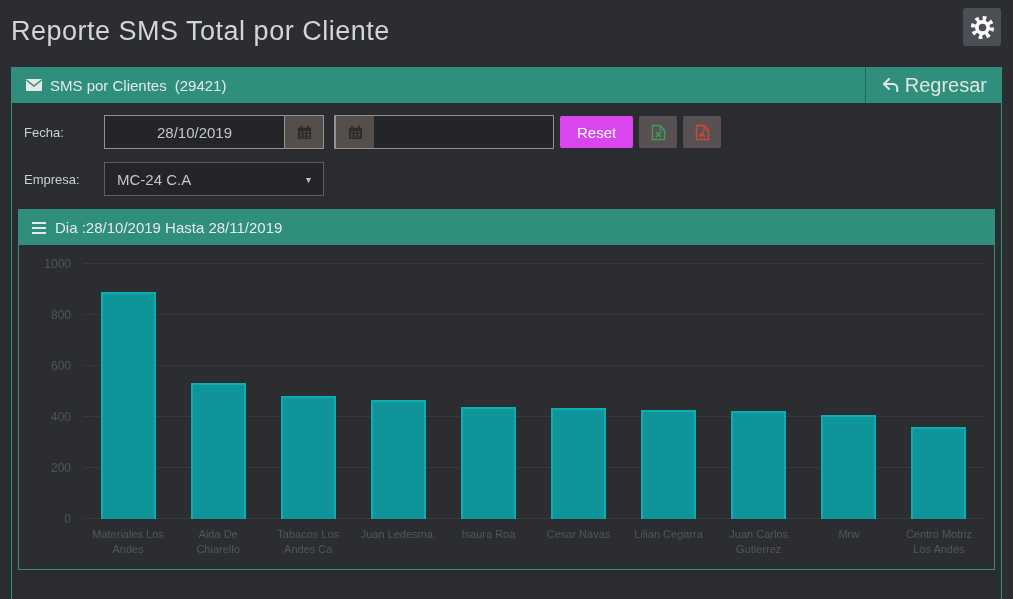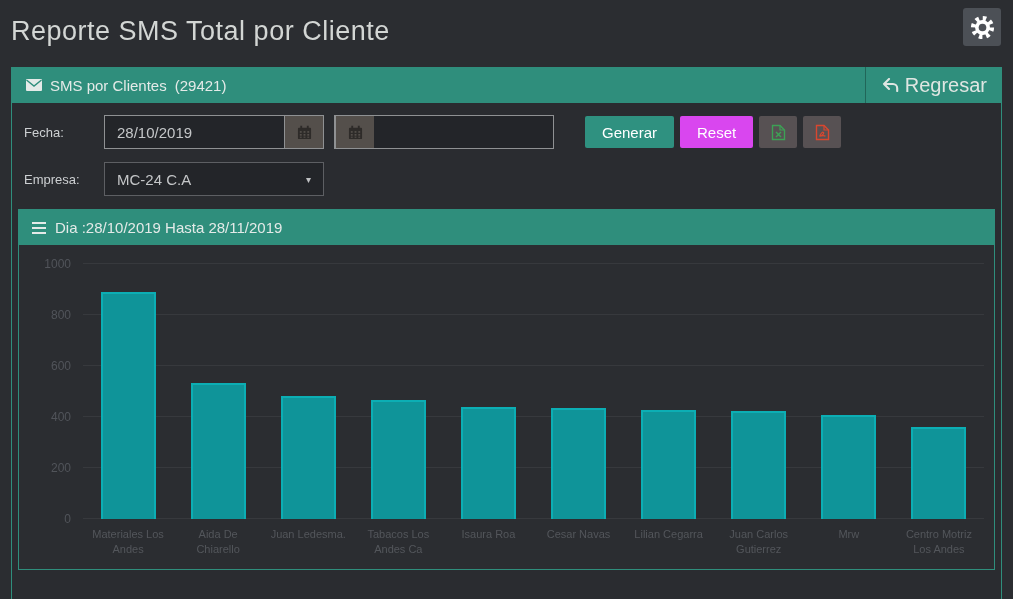--- a/index.html
+++ b/index.html
@@ -40,20 +40,21 @@
   .form-row label { width:86px; padding-left:6px; font-size:13px; color:#cdd0d2; }
   .input-group {
     display:flex; width:220px; height:34px;
     border:1px solid #8f9193; background:#232529;
   }
   .input-group + .input-group { margin-left:10px; }
   .input-group input {
     flex:1; min-width:0; background:#232529; border:none; outline:none;
     color:#c4c6c8; font-size:15px; padding:0 12px;
     font-family:"Liberation Sans", sans-serif;
+    text-align:center;
   }
   .addon {
     width:39px; background:#544f4b; display:flex; align-items:center;
     justify-content:center; cursor:pointer; border-left:1px solid #8f9193;
   }
   .btn { height:32px; border:none; cursor:pointer; font-size:15px; border-radius:2px;
          font-family:"Liberation Sans", sans-serif; }
   .btn-generar { margin-left:31px; padding:0 17px; background:#2f9180; color:#fff; }
   .btn-reset   { margin-left:6px;  padding:0 17px; background:#d946ef; color:#fff; }
   .btn-icon    { margin-left:6px; width:38px; background:#575153;
@@ -168,21 +169,20 @@
                   <rect x="11" y="9.6" width="2" height="1.8"></rect>
                 <rect x="3" y="12.4" width="2" height="1.2"></rect>
                   <rect x="7" y="12.4" width="2" height="1.2"></rect>
                   <rect x="11" y="12.4" width="2" height="1.2"></rect>
               </g>
             </svg>
           </span>
         </span>
       </div>
 
-      <button class="btn btn-generar">Generar</button>
       <button class="btn btn-reset">Reset</button>
       <button class="btn btn-icon">
         <span style="display:inline-flex;">
           <svg width="15" height="17" viewBox="0 0 15 17">
             <path d="M1.5 1.5 H9 L13.5 6 V15.5 H1.5 Z" fill="none" stroke="#3da155" stroke-width="1.4"></path>
             <path d="M9 1.5 V6 H13.5" fill="none" stroke="#3da155" stroke-width="1.2"></path>
             <path d="M5 8 L10 13 M10 8 L5 13" stroke="#3da155" stroke-width="1.5"></path>
           </svg>
         </span>
       </button>
@@ -257,22 +257,22 @@
                 <div class="bar" style="height: 40.8%;"></div>
               </div>
               <div class="bar-col">
                 <div class="bar" style="height: 36.1%;"></div>
               </div>
             </div>
           </div>
         <div class="xlabels">
             <div class="xlabel">Materiales Los Andes</div>
             <div class="xlabel">Aida De Chiarello</div>
+            <div class="xlabel">Tabacos Los Andes Ca</div>
             <div class="xlabel">Juan Ledesma.</div>
-            <div class="xlabel">Tabacos Los Andes Ca</div>
             <div class="xlabel">Isaura Roa</div>
             <div class="xlabel">Cesar Navas</div>
             <div class="xlabel">Lilian Cegarra</div>
             <div class="xlabel">Juan Carlos Gutierrez</div>
             <div class="xlabel">Mrw</div>
             <div class="xlabel">Centro Motriz Los Andes</div>
           </div>
       </div>
     </div>
   </div>

